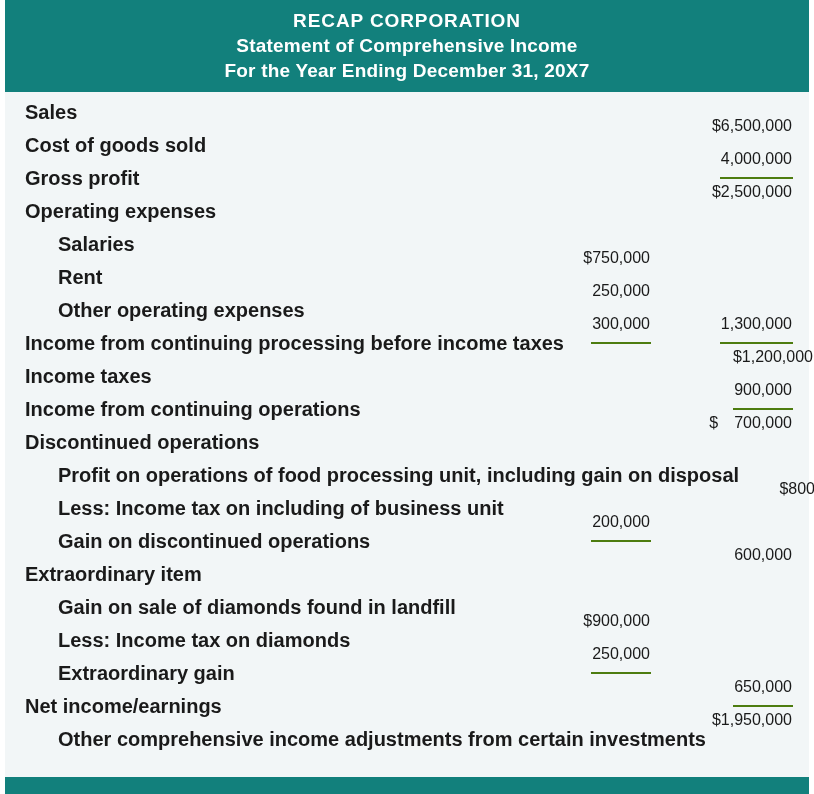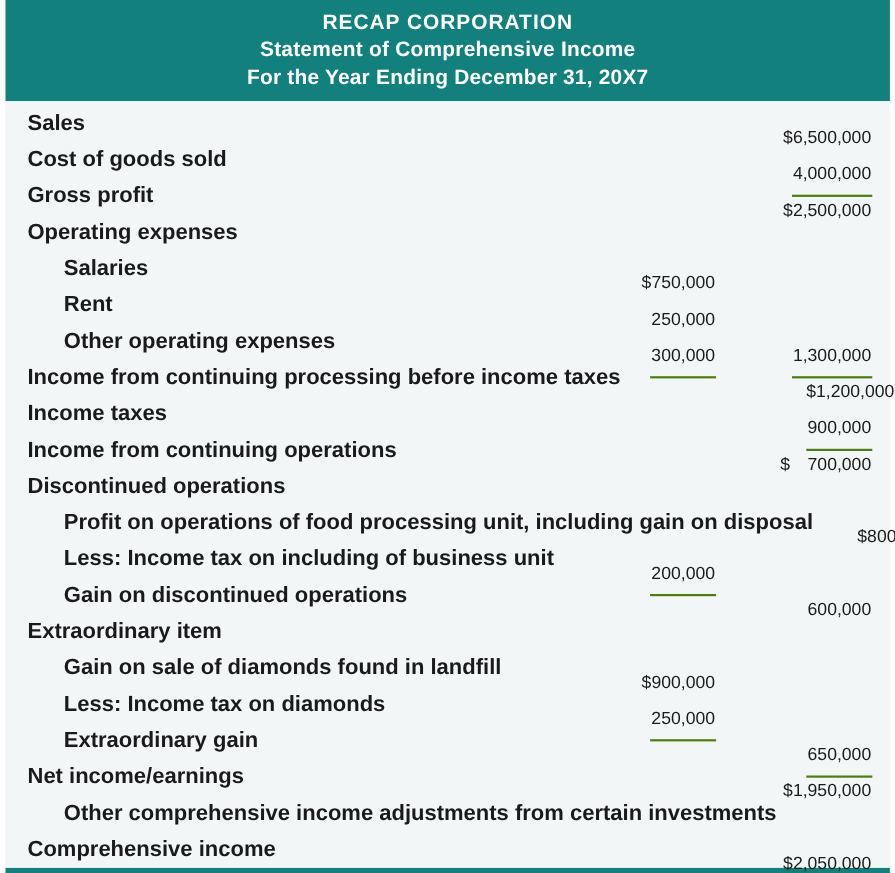--- a/index.html
+++ b/index.html
@@ -216,21 +216,16 @@
       <div class="row">
         <div class="label bold">Net income/earnings</div>
         <div class="col c1"></div>
         <div class="col c2"><span class="val">$1,950,000</span></div>
       </div>
       <div class="row">
         <div class="label indent">Other comprehensive income adjustments from certain investments</div>
         <div class="col c1"></div>
         <div class="col c2 rule"><span class="val">100,000</span></div>
       </div>
-      <div class="row">
-        <div class="label bold">Comprehensive income</div>
-        <div class="col c1"></div>
-        <div class="col c2 dblrule"><span class="val">$2,050,000</span></div>
-      </div>
     </div>
 
   <div class="stmt-footer"></div>
 </div>
 
 </body></html>

